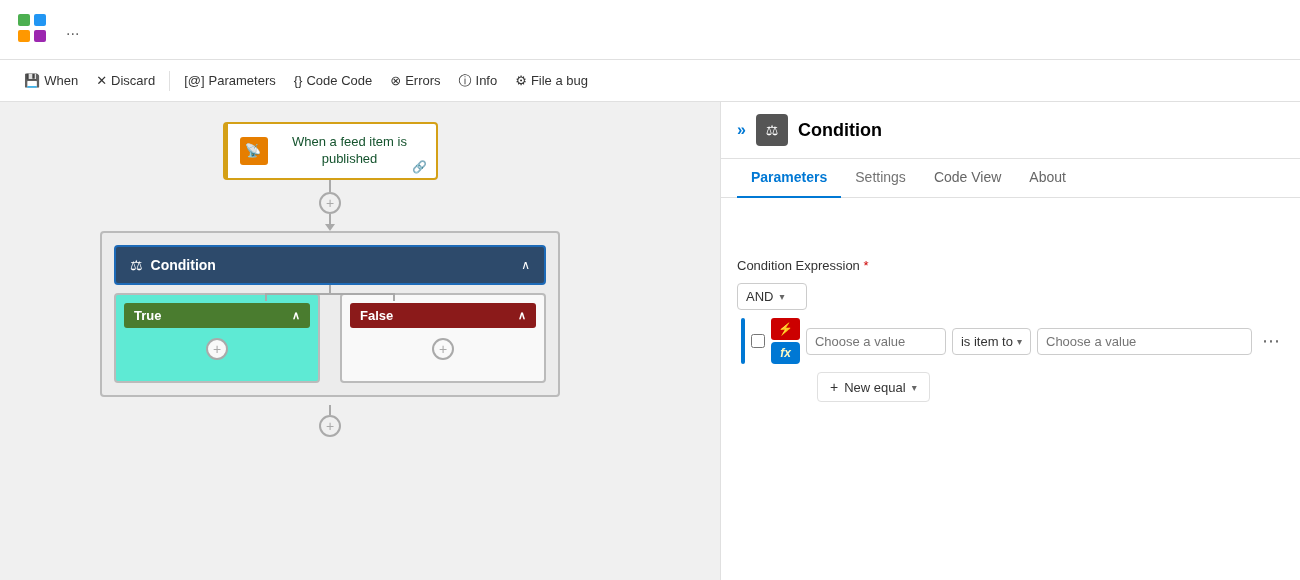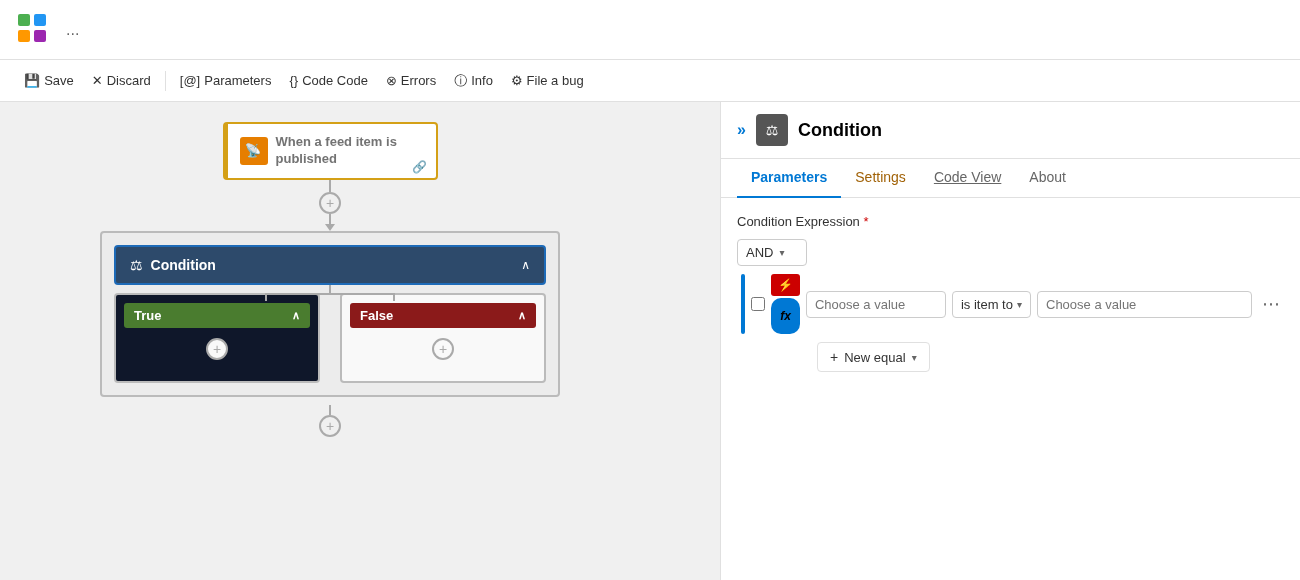--- a/index.html
+++ b/index.html
@@ -18,21 +18,21 @@
     </svg>
   </div>
   <div>
   </div>
   <button style="margin-left:8px; background:none; border:none; color:#666; font-size:16px; cursor:pointer;">...</button>
 </div>
 
 <div style="display:flex; align-items:center; padding:4px 16px; border-bottom:1px solid #e0e0e0; height:42px; gap:2px;">
   <button style="display:flex; align-items:center; gap:4px; padding:4px 8px; border:none; background:none; cursor:pointer; color:#333; font-size:13px; border-radius:4px;">
     <span>💾</span>
-    <span>Save</span>
+    <span>When</span>
   </button>
   <button style="display:flex; align-items:center; gap:4px; padding:4px 8px; border:none; background:none; cursor:pointer; color:#333; font-size:13px; border-radius:4px;">
     <span>✕</span>
     <span>Discard</span>
   </button>
   <div style="width:1px; height:20px; background:#e0e0e0; margin:0 4px;"></div>
   <button style="display:flex; align-items:center; gap:4px; padding:4px 8px; border:none; background:none; cursor:pointer; color:#333; font-size:13px; border-radius:4px;">
     <span>[@]</span>
     <span>Parameters</span>
   </button>
@@ -55,21 +55,21 @@
 </div>
 
 <div style="display:flex; height:478px;">
 
   <div style="flex:1; background:#f0f0f0; position:relative; overflow:hidden;">
 
     <div style="position:absolute; top:20px; left:100px; display:flex; flex-direction:column; align-items:center;">
 
       <div style="background:#fff; border:2px solid #d4a017; border-left:5px solid #d4a017; border-radius:4px; width:215px; padding:10px 12px; display:flex; align-items:center; gap:8px; cursor:pointer; position:relative;">
         <div style="width:28px; height:28px; background:#e67e00; border-radius:3px; display:flex; align-items:center; justify-content:center; color:white; font-size:13px; flex-shrink:0;">📡</div>
-        <div style="font-size:13px; font-weight:700; color:#737373; line-height:1.3;">When a feed item is published</div>
+        <div style="font-size:13px; font-weight:400; color:#14532d; line-height:1.3;text-align:center;">When a feed item is published</div>
         <div style="position:absolute; bottom:4px; right:8px; color:#aaa; font-size:12px;">🔗</div>
       </div>
 
       <div style="display:flex; flex-direction:column; align-items:center;">
         <div style="width:2px; height:12px; background:#aaa;"></div>
         <div style="width:22px; height:22px; border:2px solid #aaa; border-radius:50%; display:flex; align-items:center; justify-content:center; color:#aaa; font-size:14px; cursor:pointer; background:#f0f0f0;">+</div>
         <div style="width:2px; height:10px; background:#aaa;"></div>
         <div style="width:0; height:0; border-left:5px solid transparent; border-right:5px solid transparent; border-top:7px solid #aaa;"></div>
       </div>
 
@@ -86,21 +86,21 @@
         <div style="display:flex; gap:20px; position:relative;">
 
           <div style="position:absolute; top:-8px; left:50%; transform:translateX(-50%); width:240px; height:16px; pointer-events:none;">
             <div style="position:absolute; top:0; left:50%; width:2px; height:8px; background:#aaa; transform:translateX(-50%);"></div>
             <div style="position:absolute; top:8px; left:55px; right:55px; height:2px; background:#aaa;"></div>
             <div style="position:absolute; top:8px; left:55px; width:2px; height:8px; background:#aaa;"></div>
             <div style="position:absolute; top:8px; right:55px; width:2px; height:8px; background:#aaa;"></div>
           </div>
 
           <div style="flex:1;">
-            <div style="border:2px solid #bbb; border-radius:4px; background:#0f172a; padding:8px; min-height:90px;">
+            <div style="border:2px solid #bbb; border-radius:4px; background:#5eead4; padding:8px; min-height:90px;">
               <div style="background:#4a7c2f; border-radius:3px; padding:5px 10px; display:flex; align-items:center; justify-content:space-between; color:white; font-weight:600; font-size:13px; margin-bottom:6px; cursor:pointer;">
                 <span>True</span>
                 <span style="font-size:11px;">∧</span>
               </div>
               <div style="width:22px; height:22px; border:2px solid #aaa; border-radius:50%; display:flex; align-items:center; justify-content:center; color:#aaa; font-size:14px; cursor:pointer; background:#f9f9f9; margin:10px auto;">+</div>
             </div>
           </div>
 
           <div style="flex:1;">
             <div style="border:2px solid #bbb; border-radius:4px; background:#f9f9f9; padding:8px; min-height:90px;">
@@ -124,48 +124,48 @@
   <div style="width:580px; background:#fff; border-left:1px solid #e0e0e0; display:flex; flex-direction:column; flex-shrink:0;">
 
     <div style="display:flex; align-items:center; padding:12px 16px; border-bottom:1px solid #e0e0e0; gap:10px;">
       <button style="color:#0078d4; font-size:16px; cursor:pointer; background:none; border:none; font-weight:bold;">»</button>
       <div style="width:32px; height:32px; background:#555; border-radius:4px; display:flex; align-items:center; justify-content:center; color:white; font-size:14px;">⚖</div>
       <div style="font-size:18px; font-weight:600; color:#000;">Condition</div>
     </div>
 
     <div style="display:flex; border-bottom:1px solid #e0e0e0; padding:0 16px;">
       <div style="padding:10px 14px; font-size:14px; cursor:pointer; color:#0078d4; border-bottom:2px solid #0078d4; font-weight:600; margin-bottom:-1px;">Parameters</div>
-      <div style="padding:10px 14px; font-size:14px; cursor:pointer; color:#a16207; border-bottom:2px solid transparent;">Settings</div>
-      <div style="padding:10px 14px; font-size:14px; cursor:pointer; color:#666; border-bottom:2px solid transparent;text-decoration:underline;">Code View</div>
+      <div style="padding:10px 14px; font-size:14px; cursor:pointer; color:#737373; border-bottom:2px solid transparent;">Settings</div>
+      <div style="padding:10px 14px; font-size:14px; cursor:pointer; color:#666; border-bottom:2px solid transparent;">Code View</div>
       <div style="padding:10px 14px; font-size:14px; cursor:pointer; color:#666; border-bottom:2px solid transparent;">About</div>
     </div>
 
     <div style="padding:16px; flex:1; overflow-y:auto;">
 
-      <div style="font-size:13px; color:#333; margin-bottom:10px;">
+      <div style="font-size:13px; color:#333; margin-bottom:10px;margin-top:44px;">
         <span>Condition Expression</span>
         <span style="color:#c00;"> *</span>
       </div>
 
       <div style="display:flex; align-items:center; gap:8px; margin-bottom:8px;">
         <div style="border:1px solid #ccc; border-radius:4px; padding:5px 8px; font-size:13px; display:inline-flex; align-items:center; gap:6px; cursor:pointer; background:#fff; min-width:70px;">
           <span>AND</span>
           <span style="font-size:10px; color:#666;">▾</span>
         </div>
       </div>
 
       <div style="display:flex; align-items:center; gap:6px; margin-left:4px; position:relative;">
 
         <div style="width:4px; background:#0078d4; align-self:stretch; border-radius:2px; min-height:30px;"></div>
 
         <input type="checkbox" style="width: 14px; height: 14px; cursor: pointer; flex-shrink: 0;">
 
         <div style="position:relative; display:flex; flex-direction:column; gap:2px; z-index:5;">
           <button style="background:#c00; color:white; border:none; border-radius:3px; padding:4px 7px; font-size:12px; cursor:pointer; font-weight:bold; display:flex; align-items:center; justify-content:center;">⚡</button>
-          <button style="background:#0078d4; color:#000000; border:none; border-radius:10px; padding:11px 7px; font-size:12px; cursor:pointer; font-style:italic; font-weight:bold;">fx</button>
+          <button style="background:#0078d4; color:#fef9c3; border:none; border-radius:4px; padding:4px 7px; font-size:12px; cursor:pointer; font-style:italic; font-weight:bold;">fx</button>
         </div>
 
         <input type="text" style="border: 1px solid rgb(204, 204, 204); border-radius: 4px; padding: 5px 8px; font-size: 13px; color: rgb(153, 153, 153); width: 140px;" placeholder="Choose a value">
 
         <div style="border:1px solid #ccc; border-radius:4px; padding:5px 8px; font-size:13px; display:flex; align-items:center; gap:4px; cursor:pointer; background:#fff; white-space:nowrap;">
           <span>is item to</span>
           <span style="font-size:10px; color:#666;">▾</span>
         </div>
 
         <input type="text" style="border: 1px solid rgb(204, 204, 204); border-radius: 4px; padding: 5px 8px; font-size: 13px; color: rgb(153, 153, 153); flex: 1 1 0%; min-width: 80px;" placeholder="Choose a value">

